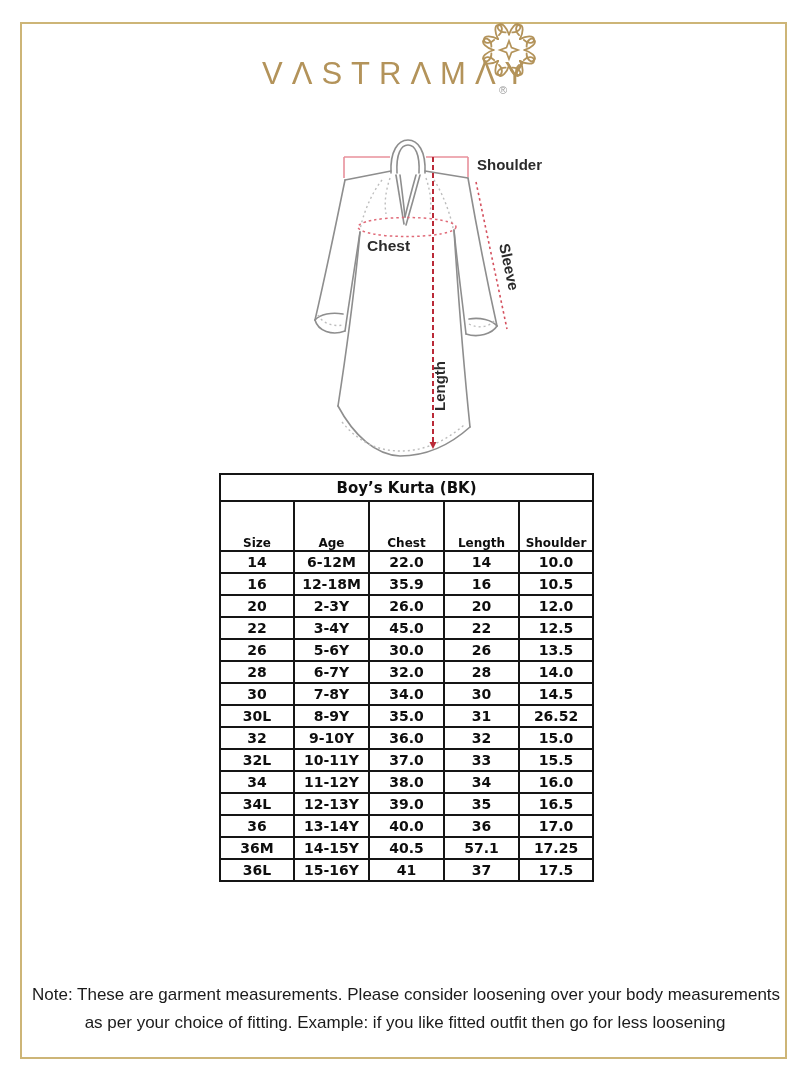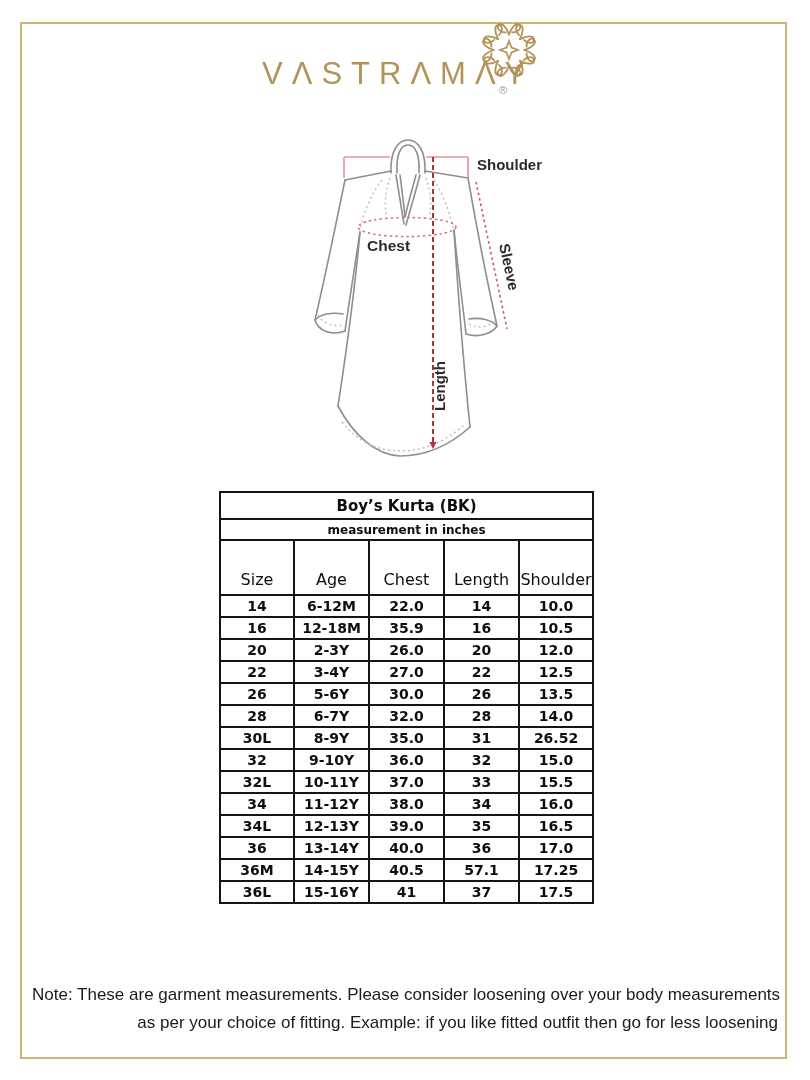--- a/index.html
+++ b/index.html
@@ -26,39 +26,38 @@
   .diagram{position:absolute;left:270px;top:128px;}
   .diagram text{
     font-family:"Liberation Sans",sans-serif;
     fill:#2b2b2b;font-weight:600;
   }
   
   table.size-table{
     position:absolute;left:219px;top:473px;width:373px;
     border-collapse:collapse;table-layout:fixed;
     font-family:"DejaVu Sans","Liberation Sans",sans-serif;
-    margin-top:18px;
   }
   .size-table td,.size-table th{
     border:2px solid #151515;text-align:center;color:#0e0e0e;
     padding:0;overflow:hidden;white-space:nowrap;
   }
   .size-table .title-row td{height:25px;font-size:15px;font-weight:bold;}
   .size-table .subtitle-row td{height:19px;font-size:12px;font-weight:bold;}
   .size-table thead th{
-    height:48px;vertical-align:bottom;padding-bottom:5px;
-    font-size:16px;font-weight:normal;
+    height:48px;vertical-align:bottom;
+    font-size:12px;font-weight:bold;
   }
   .size-table tbody td{height:20px;font-size:14px;font-weight:bold;}
   
   .note{
     position:absolute;left:32px;right:32px;top:981px;
     text-align:center;font-size:17px;line-height:28px;color:#1b1b1b;
   }
-  .note div{white-space:nowrap;text-align:right;}
+  .note div{white-space:nowrap;}
 </style>
 </head>
 <body>
 
 <div class="frame"></div>
 
 <div class="logo-text">VΛSTRΛMΛY</div>
 <div class="reg-mark">®</div>
 
 <svg class="ornament" width="56" height="54" viewBox="-20 -19 40 38">
@@ -147,23 +146,20 @@
     <col style="width:74px">
       <col style="width:75px">
       <col style="width:75px">
     <col style="width:75px">
       <col style="width:74px">
   </colgroup>
   <thead>
     <tr class="title-row">
       <td colspan="5">Boy’s Kurta (BK)</td>
     </tr>
-    <tr class="subtitle-row">
-      <td colspan="5">measurement in inches</td>
-    </tr>
     <tr>
         <th>Size</th>
         <th>Age</th>
         <th>Chest</th>
         <th>Length</th>
         <th>Shoulder</th>
       </tr>
   </thead>
   <tbody>
       <tr>
@@ -183,39 +179,46 @@
       <tr>
         <td>20</td>
         <td>2-3Y</td>
         <td>26.0</td>
         <td>20</td>
         <td>12.0</td>
       </tr>
       <tr>
         <td>22</td>
         <td>3-4Y</td>
-        <td>27.0</td>
+        <td>45.0</td>
         <td>22</td>
         <td>12.5</td>
       </tr>
       <tr>
         <td>26</td>
         <td>5-6Y</td>
         <td>30.0</td>
         <td>26</td>
         <td>13.5</td>
       </tr>
       <tr>
         <td>28</td>
         <td>6-7Y</td>
         <td>32.0</td>
         <td>28</td>
         <td>14.0</td>
       </tr>
       <tr>
+        <td>30</td>
+        <td>7-8Y</td>
+        <td>34.0</td>
+        <td>30</td>
+        <td>14.5</td>
+      </tr>
+      <tr>
         <td>30L</td>
         <td>8-9Y</td>
         <td>35.0</td>
         <td>31</td>
         <td>26.52</td>
       </tr>
       <tr>
         <td>32</td>
         <td>9-10Y</td>
         <td>36.0</td>

